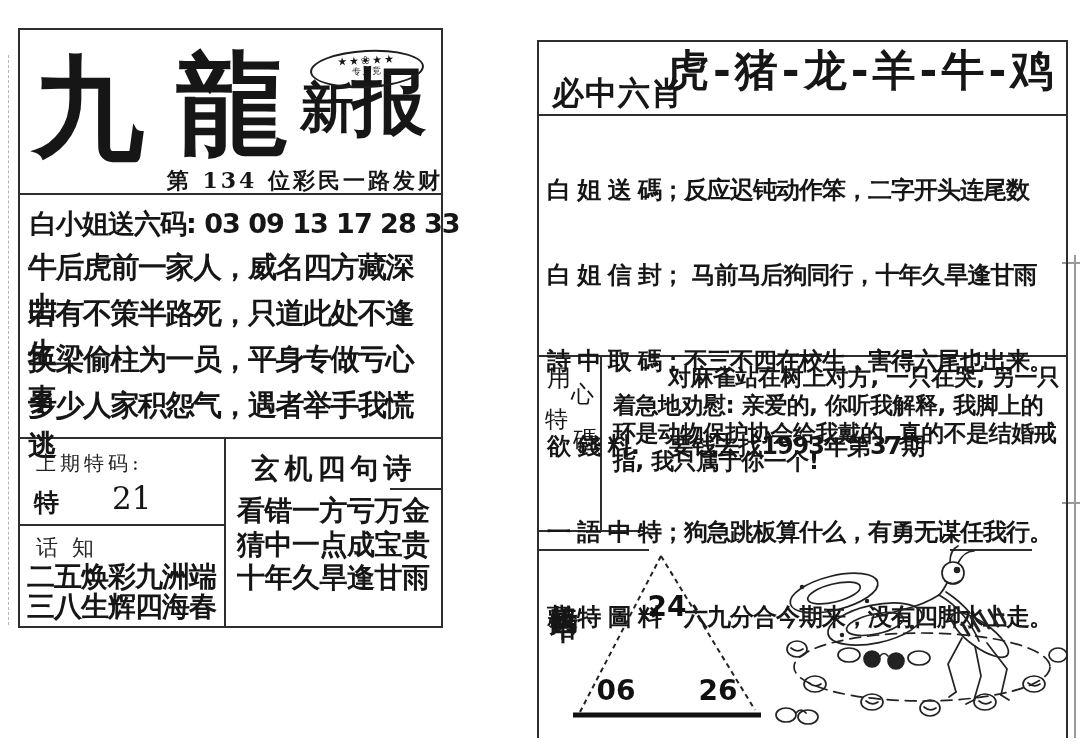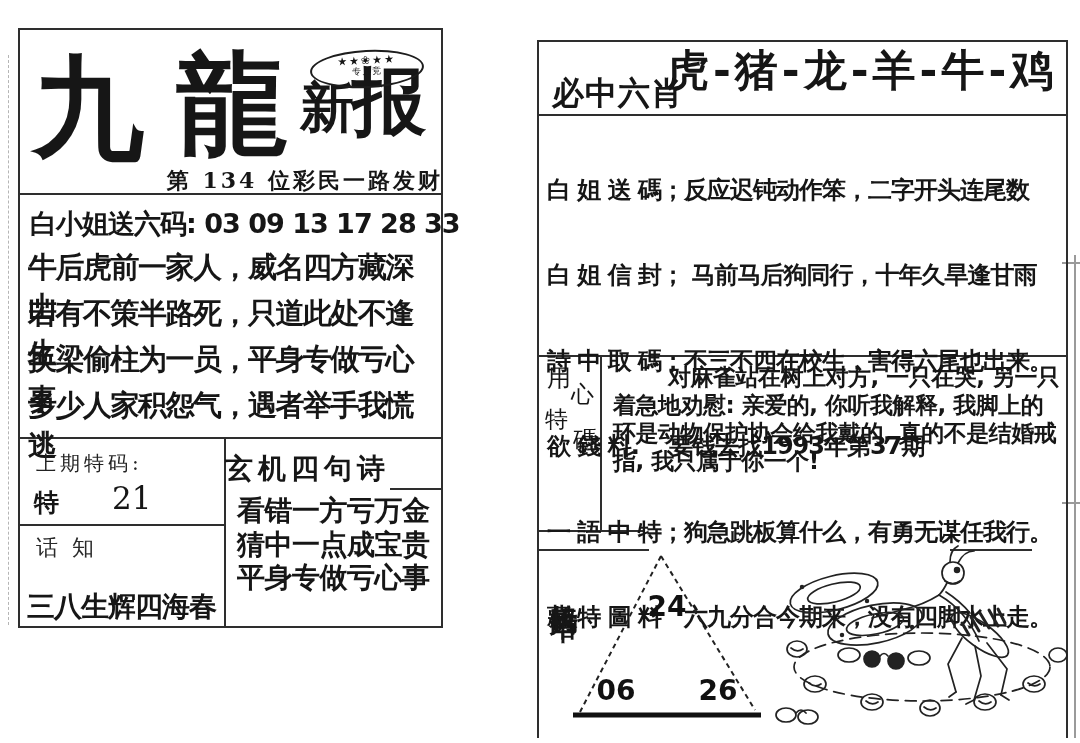--- a/index.html
+++ b/index.html
@@ -54,27 +54,28 @@
     <div class="b" style="height:46px;font-size:29px;letter-spacing:-1.5px">牛后虎前一家人，威名四方藏深山</div>
     <div class="b" style="height:46px;font-size:29px;letter-spacing:-1.5px">若有不策半路死，只道此处不逢生</div>
     <div class="b" style="height:46px;font-size:29px;letter-spacing:-1.5px">换梁偷柱为一员，平身专做亏心事</div>
     <div class="b" style="height:46px;font-size:29px;letter-spacing:-1.5px">多少人家积怨气，遇者举手我慌逃</div>
   </div>
 
   <div class="t serif" style="left:36px;top:450px;font-size:20px;letter-spacing:4px;color:#222">上期特码:</div>
   <div class="t serif b" style="left:34px;top:486px;font-size:25px">特</div>
   <div class="t serif" style="left:112px;top:480px;font-size:31px">21</div>
   <div class="t serif" style="left:36px;top:533px;font-size:22px;color:#2a2a2a">话  知</div>
+  <div class="t b" style="left:27px;top:558px;font-size:28px;letter-spacing:-1px">二五焕彩九洲端</div>
   <div class="t b" style="left:27px;top:588px;font-size:28px;letter-spacing:-1px">三八生辉四海春</div>
 
-  <div class="t b" style="left:225px;top:450px;width:218px;text-align:left;font-size:28px;letter-spacing:5px">玄机四句诗</div>
+  <div class="t b" style="left:225px;top:450px;width:218px;text-align:center;font-size:28px;letter-spacing:5px">玄机四句诗</div>
   <div class="abs" style="left:237px;top:492px">
     <div class="b" style="height:33.5px;font-size:28px;letter-spacing:-0.5px">看错一方亏万金</div>
     <div class="b" style="height:33.5px;font-size:28px;letter-spacing:-0.5px">猜中一点成宝贵</div>
-    <div class="b" style="height:33.5px;font-size:28px;letter-spacing:-0.5px">平身专做亏心事</div>
+    <div class="b" style="height:33.5px;font-size:28px;letter-spacing:-0.5px">十年久旱逢甘雨</div>
   </div>
 
   <div class="ln" style="left:537px;top:40px;width:2px;height:698px"></div>
   <div class="ln" style="left:1066px;top:40px;width:2px;height:698px"></div>
   <div class="ln" style="left:537px;top:40px;width:531px;height:2px"></div>
   <div class="ln" style="left:537px;top:114px;width:531px;height:2px"></div>
   <div class="ln" style="left:537px;top:355px;width:531px;height:2px"></div>
   <div class="ln" style="left:600px;top:355px;width:2px;height:175px"></div>
   <div class="ln" style="left:537px;top:530px;width:106px;height:2px"></div>
   <div class="ln" style="left:950px;top:549px;width:82px;height:2px"></div>

